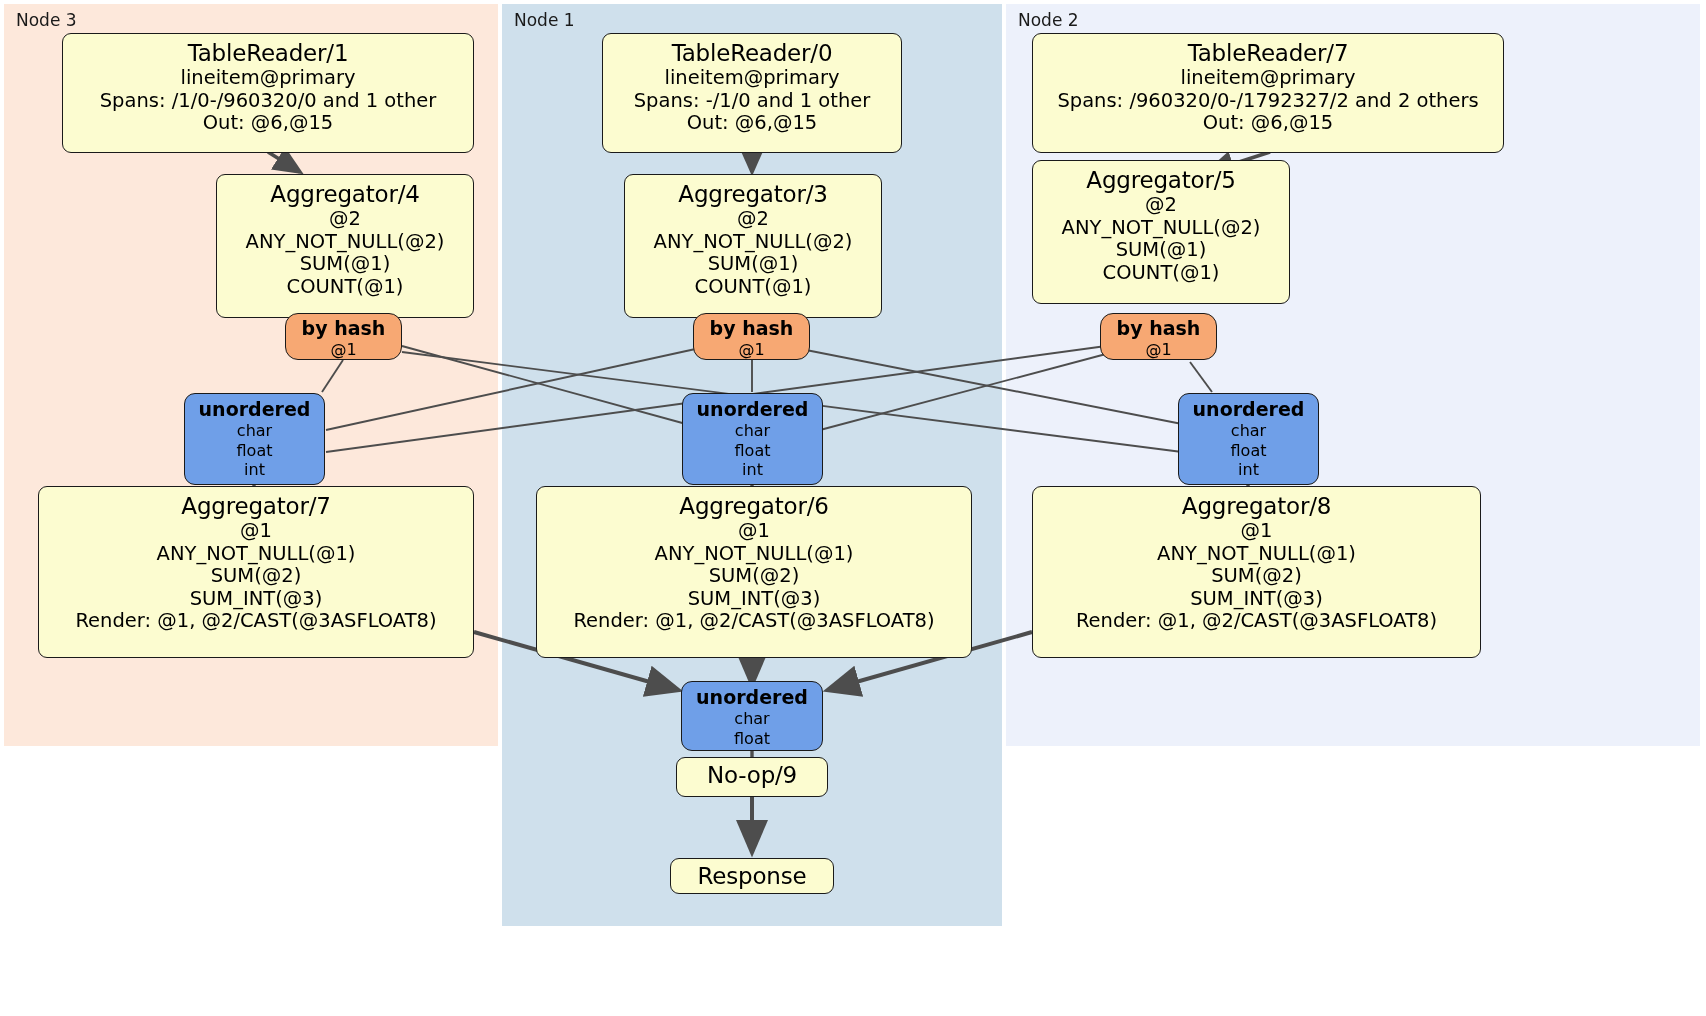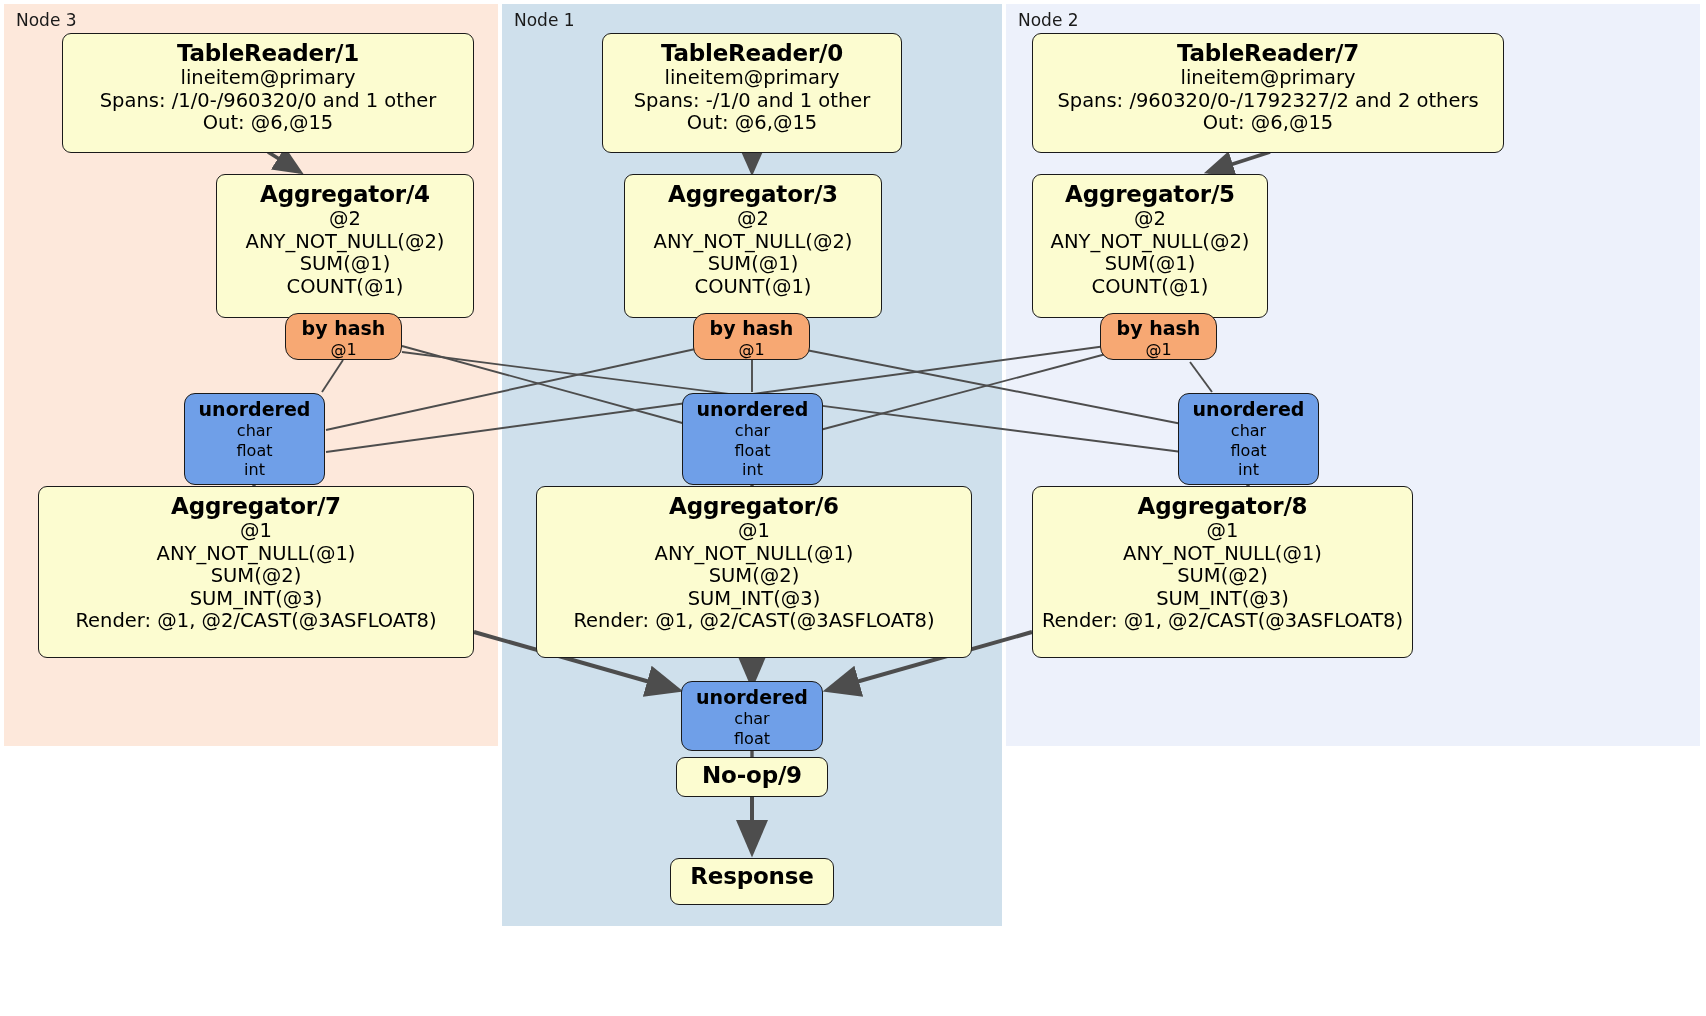--- a/index.html
+++ b/index.html
@@ -49,21 +49,21 @@
     background: #fcfcd0;
     border: 1.7px solid #1a1a1a;
     border-radius: 9px;
     text-align: center;
     padding: 5px 8px;
     line-height: 1.16;
     color: #000;
     font-size: 19.5px;
   }
   .proc .title {
-    font-weight: bold;
+    font-weight: normal;
     font-size: 23px;
     letter-spacing: -0.2px;
     line-height: 1.22;
     white-space: nowrap;
   }
   .proc .ln {
     font-size: 19.5px;
     white-space: nowrap;
   }
 
@@ -263,52 +263,52 @@
   <div class="sync-unordered" style="left:681px; top:681px; width:142px; height:70px;">
     <div class="title">unordered</div>
     <div class="ln">char</div>
     <div class="ln">float</div>
   </div>
 
   <div class="proc compact" style="left:676px; top:757px; width:152px; height:40px;">
     <div class="title">No-op/9</div>
   </div>
 
-  <div class="proc compact" style="left:670px; top:858px; width:164px; height:47px;">
+  <div class="proc compact" style="left:670px; top:858px; width:164px; height:36px;">
     <div class="title">Response</div>
   </div>
 
   <div class="proc" style="left:1032px; top:33px; width:472px; height:120px;">
     <div class="title">TableReader/7</div>
     <div class="ln">lineitem@primary</div>
     <div class="ln">Spans: /960320/0-/1792327/2 and 2 others</div>
     <div class="ln">Out: @6,@15</div>
   </div>
 
-  <div class="proc" style="left:1032px; top:174px; width:236px; height:144px;">
+  <div class="proc" style="left:1032px; top:160px; width:258px; height:144px;">
     <div class="title">Aggregator/5</div>
     <div class="ln">@2</div>
     <div class="ln">ANY_NOT_NULL(@2)</div>
     <div class="ln">SUM(@1)</div>
     <div class="ln">COUNT(@1)</div>
   </div>
 
   <div class="sync-hash" style="left:1100px; top:313px; width:117px; height:47px;">
     <div class="title">by hash</div>
     <div class="ln">@1</div>
   </div>
 
   <div class="sync-unordered" style="left:1178px; top:393px; width:141px; height:92px;">
     <div class="title">unordered</div>
     <div class="ln">char</div>
     <div class="ln">float</div>
     <div class="ln">int</div>
   </div>
 
-  <div class="proc" style="left:1032px; top:486px; width:381px; height:172px;">
+  <div class="proc" style="left:1032px; top:486px; width:449px; height:172px;">
     <div class="title">Aggregator/8</div>
     <div class="ln">@1</div>
     <div class="ln">ANY_NOT_NULL(@1)</div>
     <div class="ln">SUM(@2)</div>
     <div class="ln">SUM_INT(@3)</div>
     <div class="ln">Render: @1, @2/CAST(@3ASFLOAT8)</div>
   </div>
 
 </div>
 

